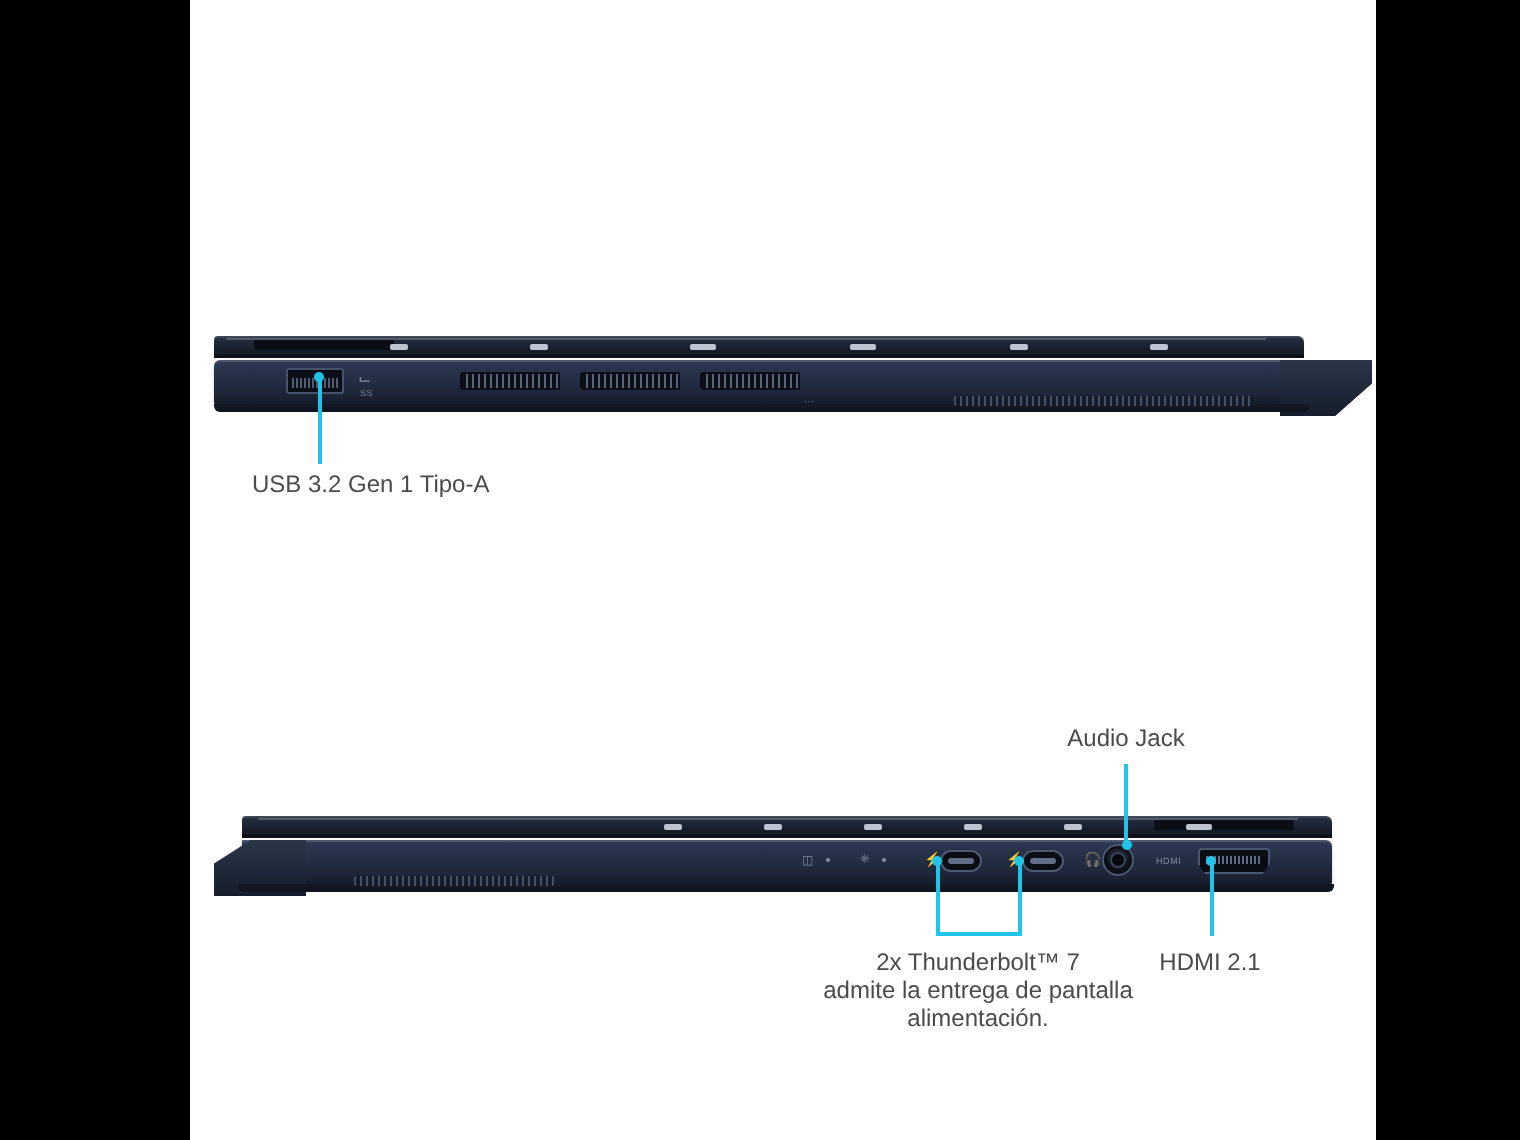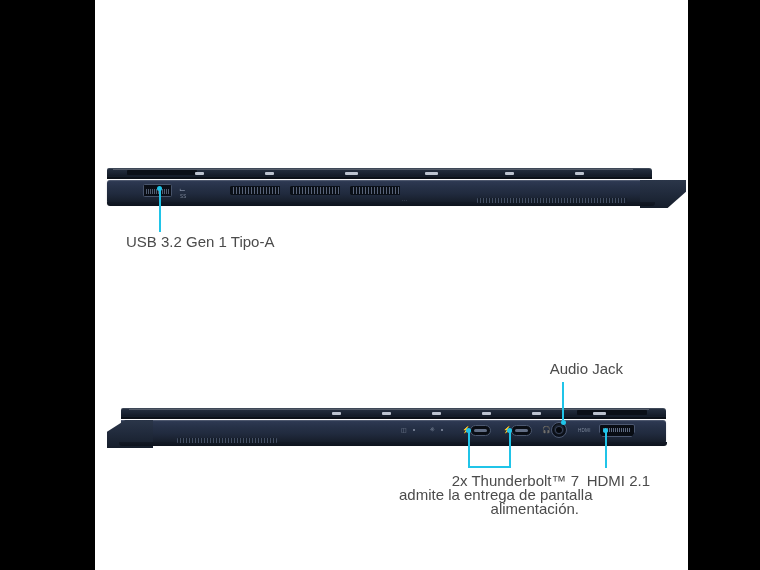--- a/index.html
+++ b/index.html
@@ -225,26 +225,26 @@
   .leader-h { height: 2px; }
   .dot {
     position: absolute;
     width: 5px; height: 5px;
     border-radius: 50%;
     background: #20c4e8;
   }
   .callout {
     position: absolute;
     color: #4b4b4b;
-    font-size: 15px;
+    font-size: 12px;
     line-height: 14px;
     font-family: "Liberation Sans", sans-serif;
     white-space: pre;
   }
-  .callout.center { text-align: right; }
+  .callout.center { text-align: center; }
   .callout.left { text-align: left; }
 </style>
 </head>
 <body>
 
 <div id="stage">
 
   <div id="canvas">
 
     <div class="laptop" style="left:12px; top:168px; width:560px; height:46px;">

